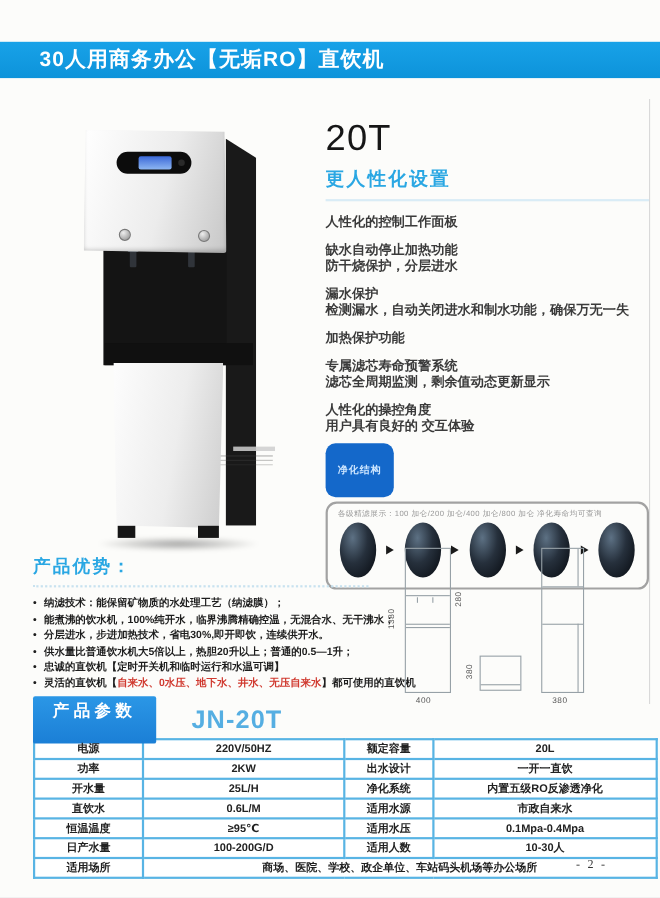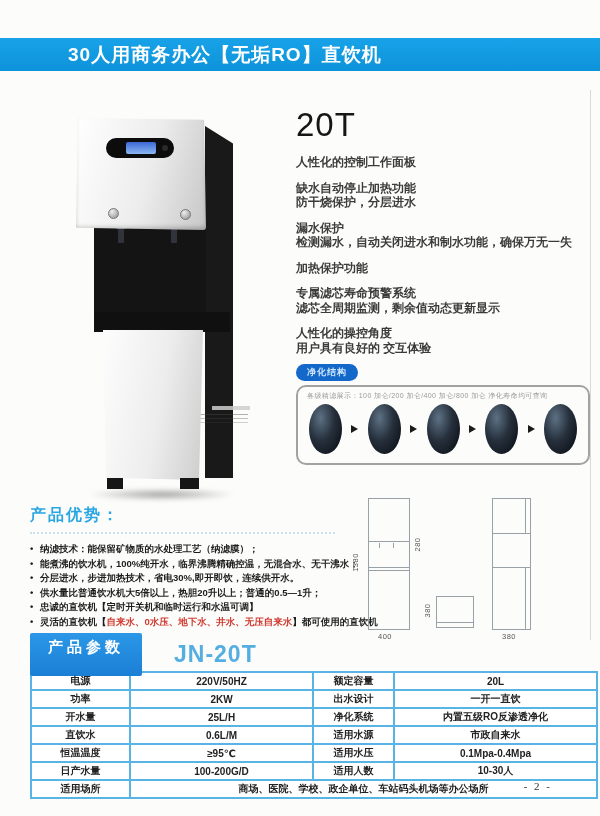--- a/index.html
+++ b/index.html
@@ -1,21 +1,21 @@
 <!DOCTYPE html>
 <html><head>
 <meta charset="utf-8">
 <style>
   html,body{margin:0;padding:0;background:#e9e9e9;}
   .page{position:relative;width:600px;height:816px;background:#fcfcfa;
     font-family:"Liberation Sans","DejaVu Sans",sans-serif;overflow:hidden;margin:0 auto;}
   
   .banner{position:absolute;left:0;top:38px;width:600px;height:33px;
     background:linear-gradient(#18a2e8,#0d93da);color:#fff;font-size:19px;font-weight:bold;
-    line-height:33px;padding-left:68px;box-sizing:border-box;letter-spacing:1px;}
+    line-height:33px;padding-left:36px;box-sizing:border-box;letter-spacing:1px;}
   
   .photo{position:absolute;left:62px;top:112px;width:232px;height:392px;}
   .ph-side{position:absolute;left:143px;top:14px;width:28px;height:352px;background:#191919;
     clip-path:polygon(0 0,100% 5%,100% 100%,0 100%);}
   .ph-head{position:absolute;left:14px;top:6px;width:130px;height:112px;border-radius:3px;
     background:linear-gradient(105deg,#ffffff 0%,#ececec 55%,#c7c7c7 100%);
     clip-path:polygon(1.5% 0,98.5% 1.5%,100% 100%,0 98%);box-shadow:inset 0 -3px 4px rgba(0,0,0,.2);}
   .ph-display{position:absolute;left:44px;top:26px;width:68px;height:20px;background:#0c0c0c;border-radius:10px;}
   .ph-screen{position:absolute;left:20px;top:4px;width:30px;height:12px;border-radius:2px;
     background:linear-gradient(#3b68d8,#8db6f2);}
@@ -37,21 +37,21 @@
   .ph-foot{position:absolute;width:16px;height:11px;background:#161616;top:366px;}
   .ph-shadow{position:absolute;left:25px;top:376px;width:150px;height:13px;border-radius:50%;
     background:radial-gradient(ellipse,rgba(0,0,0,.35),rgba(0,0,0,0) 70%);filter:blur(2px);}
   
   .rcol{position:absolute;left:296px;top:106px;width:294px;}
   .model-big{font-size:33px;color:#161616;font-weight:500;letter-spacing:1px;}
   .rsec-title{margin-top:7px;font-size:17px;font-weight:bold;color:#2aa7e3;letter-spacing:2px;
     padding-bottom:7px;border-bottom:2px solid #d9ecf6;}
   .feat{margin-top:11px;font-size:12px;font-weight:600;color:#3b3b3b;line-height:14.5px;}
   .filter-badge{display:inline-block;margin-top:9px;background:#1468ca;color:#cfe7ff;
-    font-size:9px;font-weight:bold;padding:2px 11px;border-radius:9px;letter-spacing:1px;}
+    font-size:9px;font-weight:bold;padding:18px 11px;border-radius:9px;letter-spacing:1px;}
   .filter-box{margin-top:4px;border:2px solid #a2a2a2;border-radius:10px;height:68px;padding:4px 9px;}
   .filter-cap{font-size:7px;color:#9a9a9a;letter-spacing:.4px;white-space:nowrap;overflow:hidden;}
   .filter-row{display:flex;align-items:center;justify-content:space-between;margin-top:3px;padding:0 2px;}
   .f-oval{width:33px;height:50px;border-radius:50%;
     background:radial-gradient(ellipse at 35% 28%,#5d7184 0%,#26303c 45%,#05080d 100%);}
   .f-arrow{width:0;height:0;border-top:4px solid transparent;border-bottom:4px solid transparent;
     border-left:7px solid #1a1a1a;}
   
   .adv{position:absolute;left:30px;top:505px;width:322px;}
   .adv-title{font-size:16px;font-weight:bold;color:#2aa7e3;letter-spacing:2px;
@@ -113,20 +113,21 @@
     <div class="ph-btn" style="left:46px;top:96px;"></div>
     <div class="ph-btn" style="left:118px;top:97px;"></div>
     <div class="ph-band"></div>
     <div class="ph-door"></div>
     <div class="ph-foot" style="left:45px;"></div>
     <div class="ph-foot" style="left:118px;width:19px;"></div>
   </div>
 
   <div class="rcol">
     <div class="model-big">20T</div>
+    <div class="rsec-title">更人性化设置</div>
 
     <div class="feat">
       <div>人性化的控制工作面板</div>
     </div>
     <div class="feat">
       <div>缺水自动停止加热功能</div>
       <div>防干烧保护，分层进水</div>
     </div>
     <div class="feat">
       <div>漏水保护</div>

